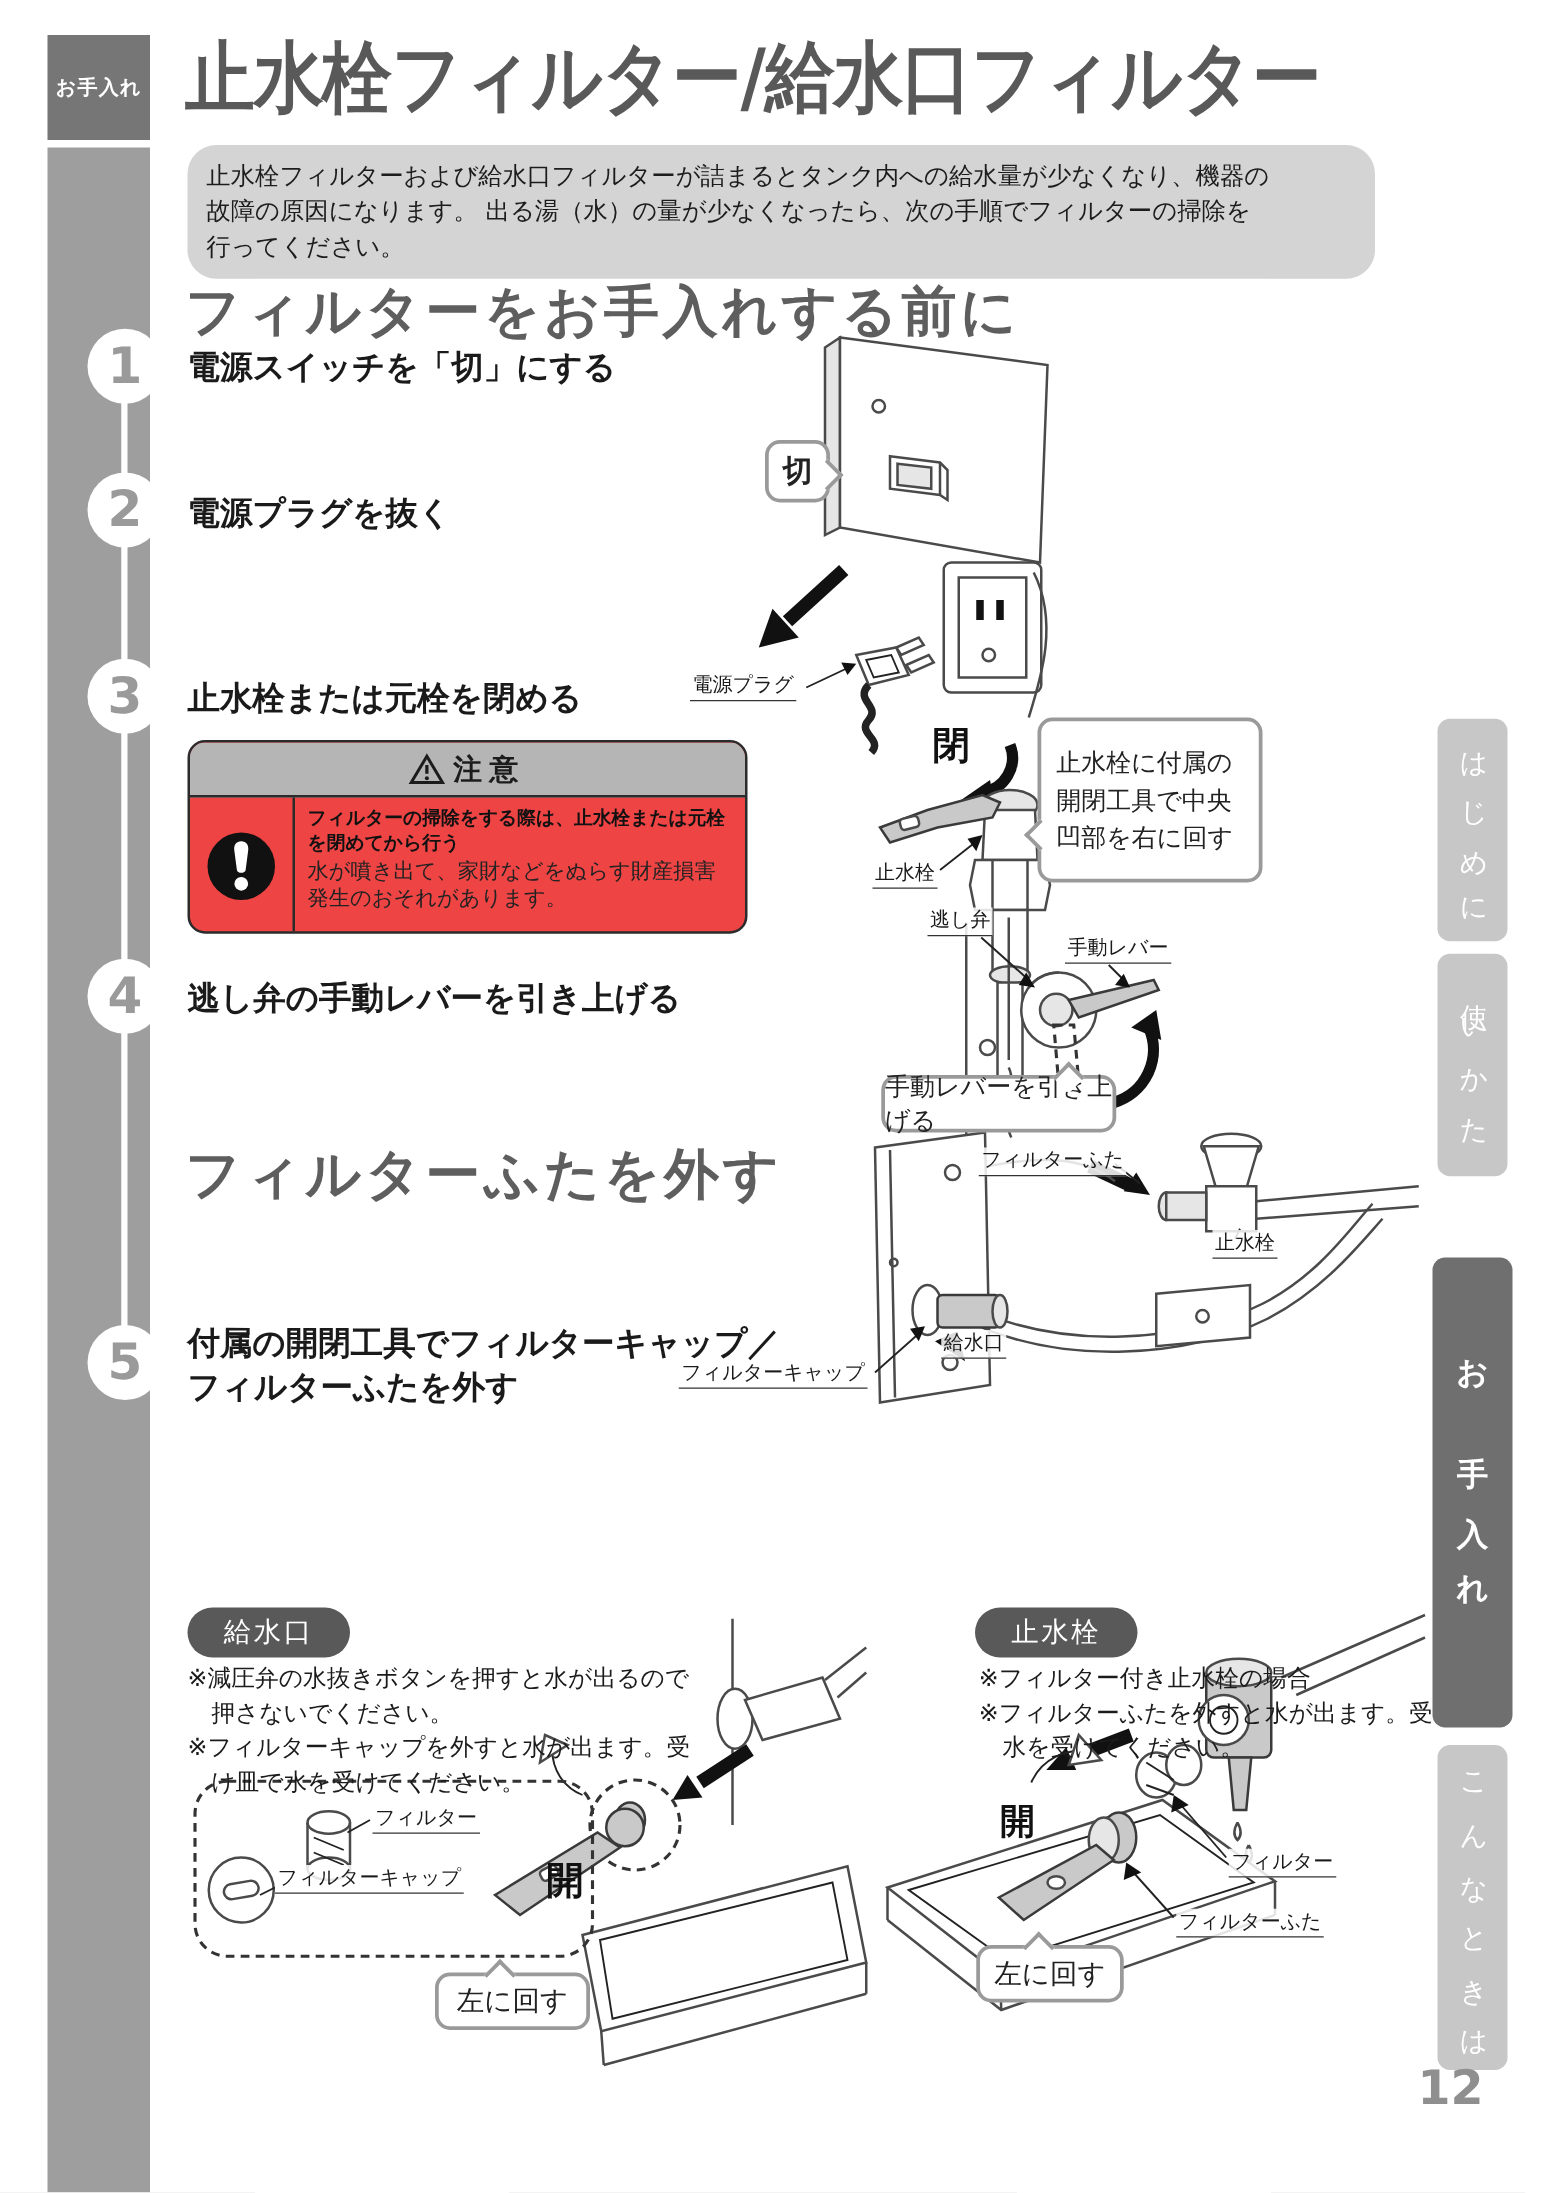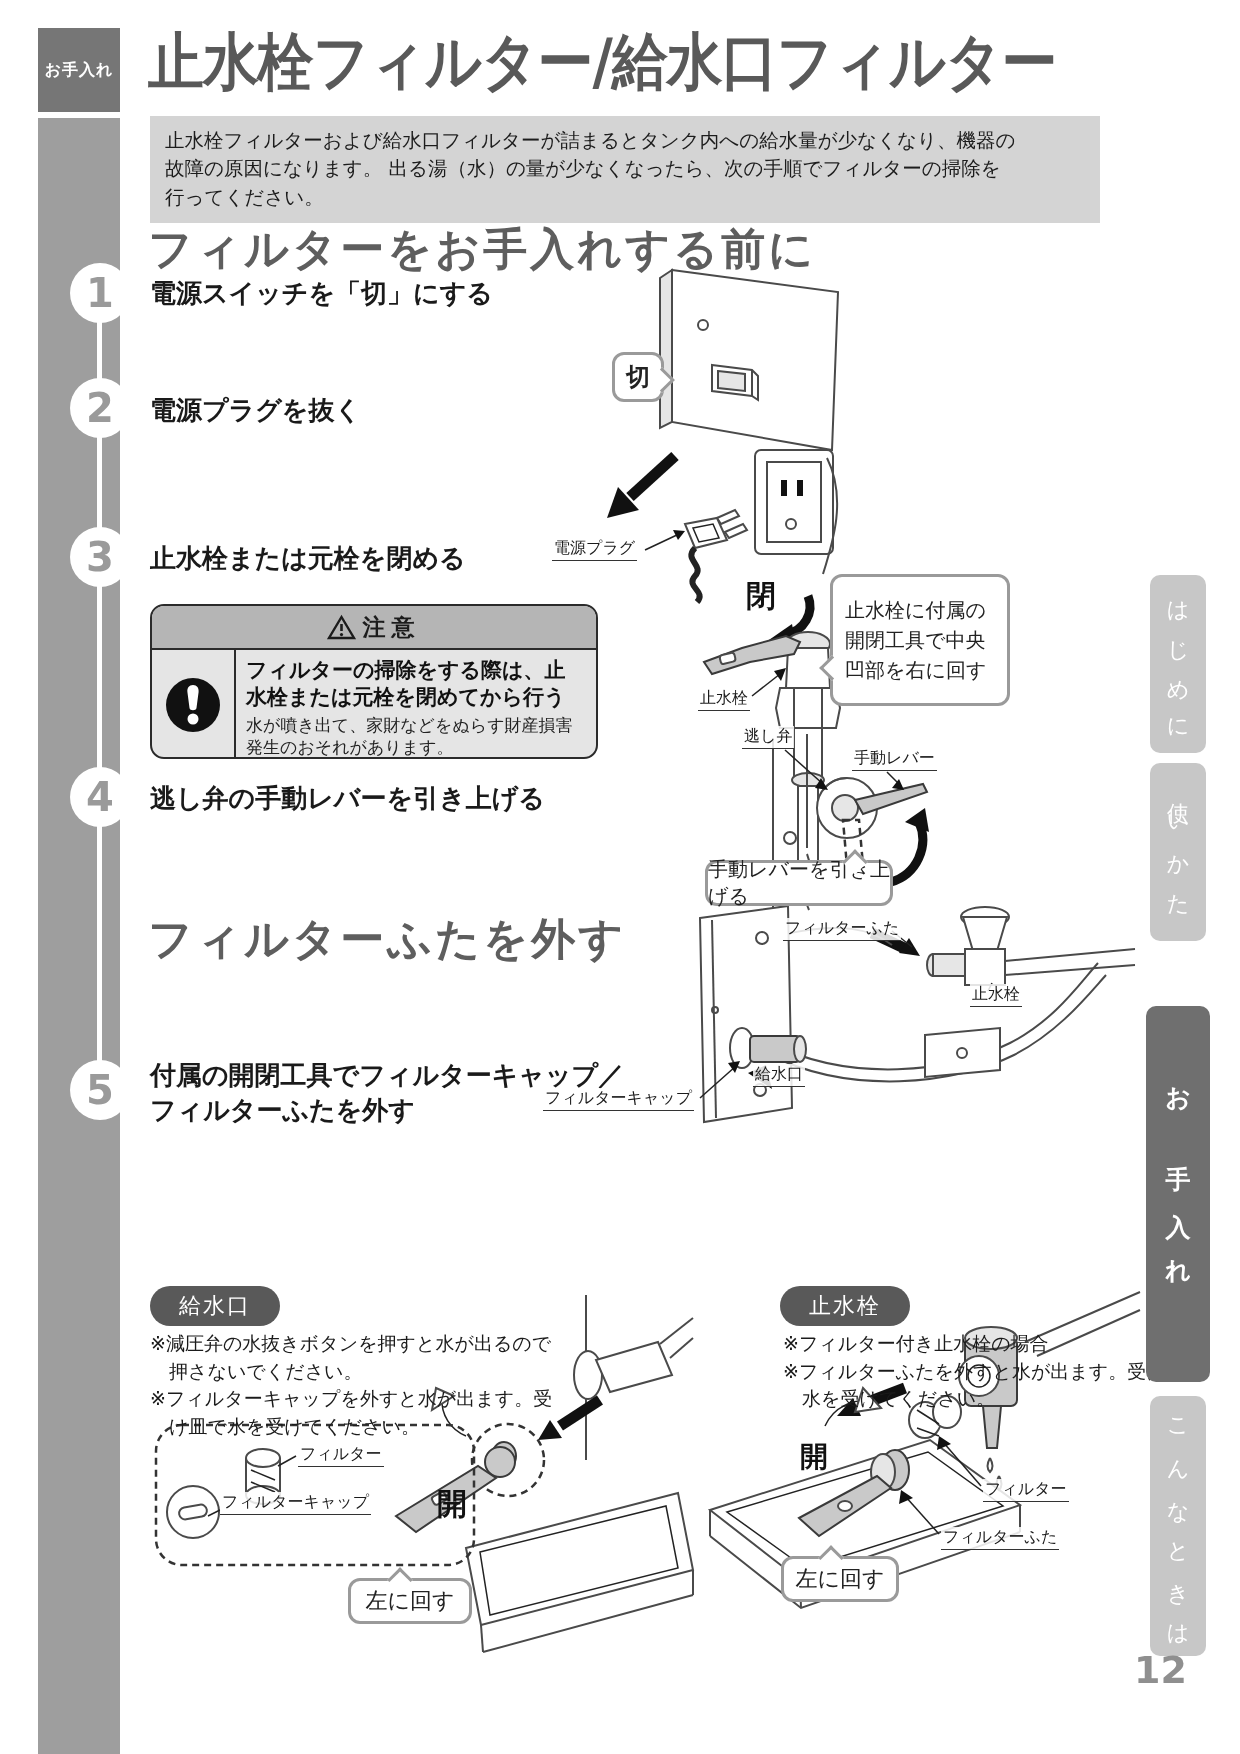--- a/index.html
+++ b/index.html
@@ -10,38 +10,38 @@
   .section-tab{left:38px;top:28px;width:82px;height:84px;background:#767676;color:#fff;
     display:flex;align-items:center;justify-content:center;font-size:16px;font-weight:bold;letter-spacing:1px;}
   .left-bar{left:38px;top:118px;width:82px;height:1636px;background:#9e9e9e;}
   .connector{left:97px;top:293px;width:5px;height:797px;background:#fff;}
   .stepnum{width:60px;height:60px;border-radius:50%;background:#fff;color:#9a9a9a;
     font-size:40px;font-weight:bold;display:flex;align-items:center;justify-content:center;z-index:2;}
   
   .title{left:148px;top:20px;font-size:62px;font-weight:bold;color:#595959;white-space:nowrap;
     transform:scaleX(.9);transform-origin:left top;letter-spacing:-1px;}
   .intro{left:150px;top:116px;width:950px;background:#d4d4d4;padding:11px 15px;
-    font-size:19.5px;line-height:1.45;color:#1c1c1c;box-sizing:border-box;}
+    font-size:19.5px;line-height:1.45;color:#1c1c1c;box-sizing:border-box;border-radius:23px;}
   .h2{font-size:44px;font-weight:600;color:#5e5e5e;letter-spacing:3px;white-space:nowrap;}
   .step-text{font-size:26px;font-weight:bold;color:#1a1a1a;white-space:nowrap;z-index:2;}
   .lbl{font-size:16px;color:#1a1a1a;border-bottom:1.5px solid #333;background:rgba(255,255,255,.85);
     padding:0 2px 1px 2px;white-space:nowrap;z-index:3;}
   .kanji{font-size:30px;font-weight:bold;color:#111;z-index:3;background:rgba(255,255,255,.0);}
   .callout{border:3px solid #9a9a9a;border-radius:12px;background:#fff;color:#222;z-index:4;
     display:flex;align-items:center;justify-content:center;box-sizing:border-box;}
   .ptr{position:absolute;width:15px;height:15px;background:#fff;transform:rotate(45deg);}
   
   .caution{left:150px;top:592px;width:448px;height:155px;border:2.5px solid #2b2b2b;border-radius:14px;
-    background:#e5e5e5;overflow:hidden;box-sizing:border-box;z-index:2;margin-top:12px;}
+    background:#ef4444;overflow:hidden;box-sizing:border-box;z-index:2;}
   .caution-head{height:42px;background:#b5b5b5;border-bottom:2.5px solid #2b2b2b;display:flex;
     align-items:center;justify-content:center;gap:8px;font-size:23px;font-weight:bold;color:#1c1c1c;letter-spacing:6px;}
   .caution-body{display:flex;height:110px;}
   .caution-icon-cell{width:82px;border-right:2.5px solid #2b2b2b;display:flex;align-items:center;justify-content:center;flex:none;}
   .caution-text-cell{padding:7px 10px;box-sizing:border-box;}
-  .caution-bold{font-size:21px;font-weight:bold;line-height:1.3;color:#111;}
+  .caution-bold{font-size:15px;font-weight:bold;line-height:1.3;color:#111;}
   .caution-note{font-size:17px;line-height:1.32;color:#222;margin-top:2px;}
   
   .badge{width:130px;height:40px;background:#595959;color:#fff;border-radius:20px;font-size:22px;
     display:flex;align-items:center;justify-content:center;letter-spacing:2px;z-index:2;}
   .note{font-size:19px;line-height:1.45;color:#1b1b1b;padding-left:1em;text-indent:-1em;}
   
   .vtab{left:1150px;width:56px;background:#c7c7c7;border-radius:10px;color:#fff;
     writing-mode:vertical-rl;text-orientation:upright;display:flex;align-items:center;justify-content:center;
     font-size:22px;letter-spacing:14px;z-index:2;}
   .vtab.active{left:1146px;width:64px;background:#6f6f6f;font-weight:bold;font-size:25px;letter-spacing:48px;}

